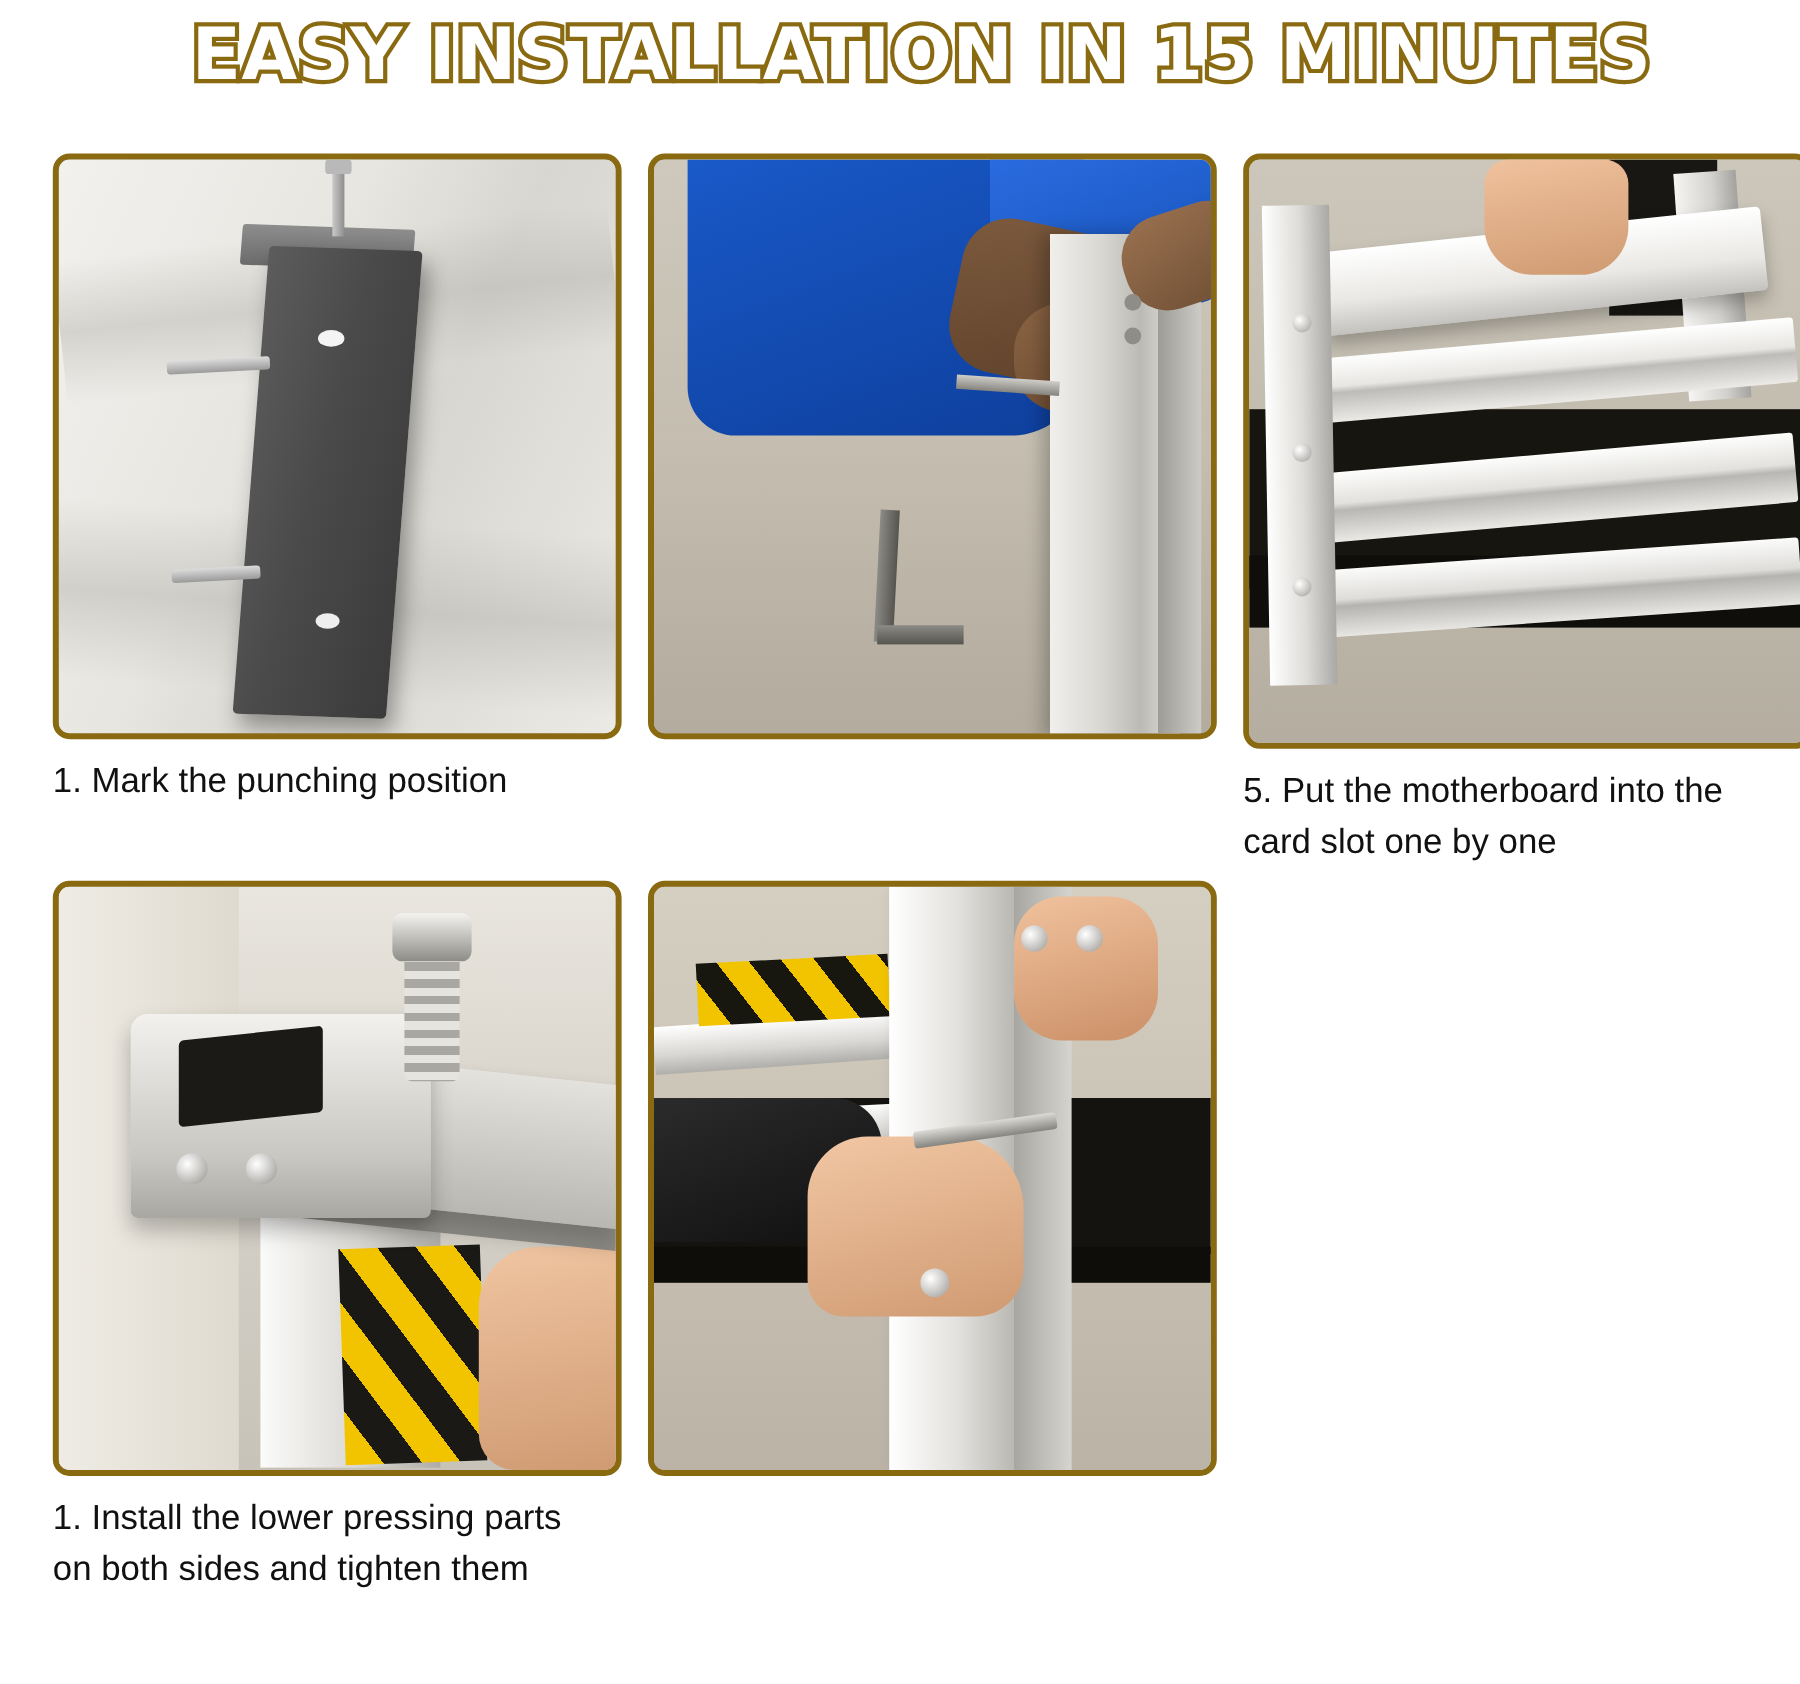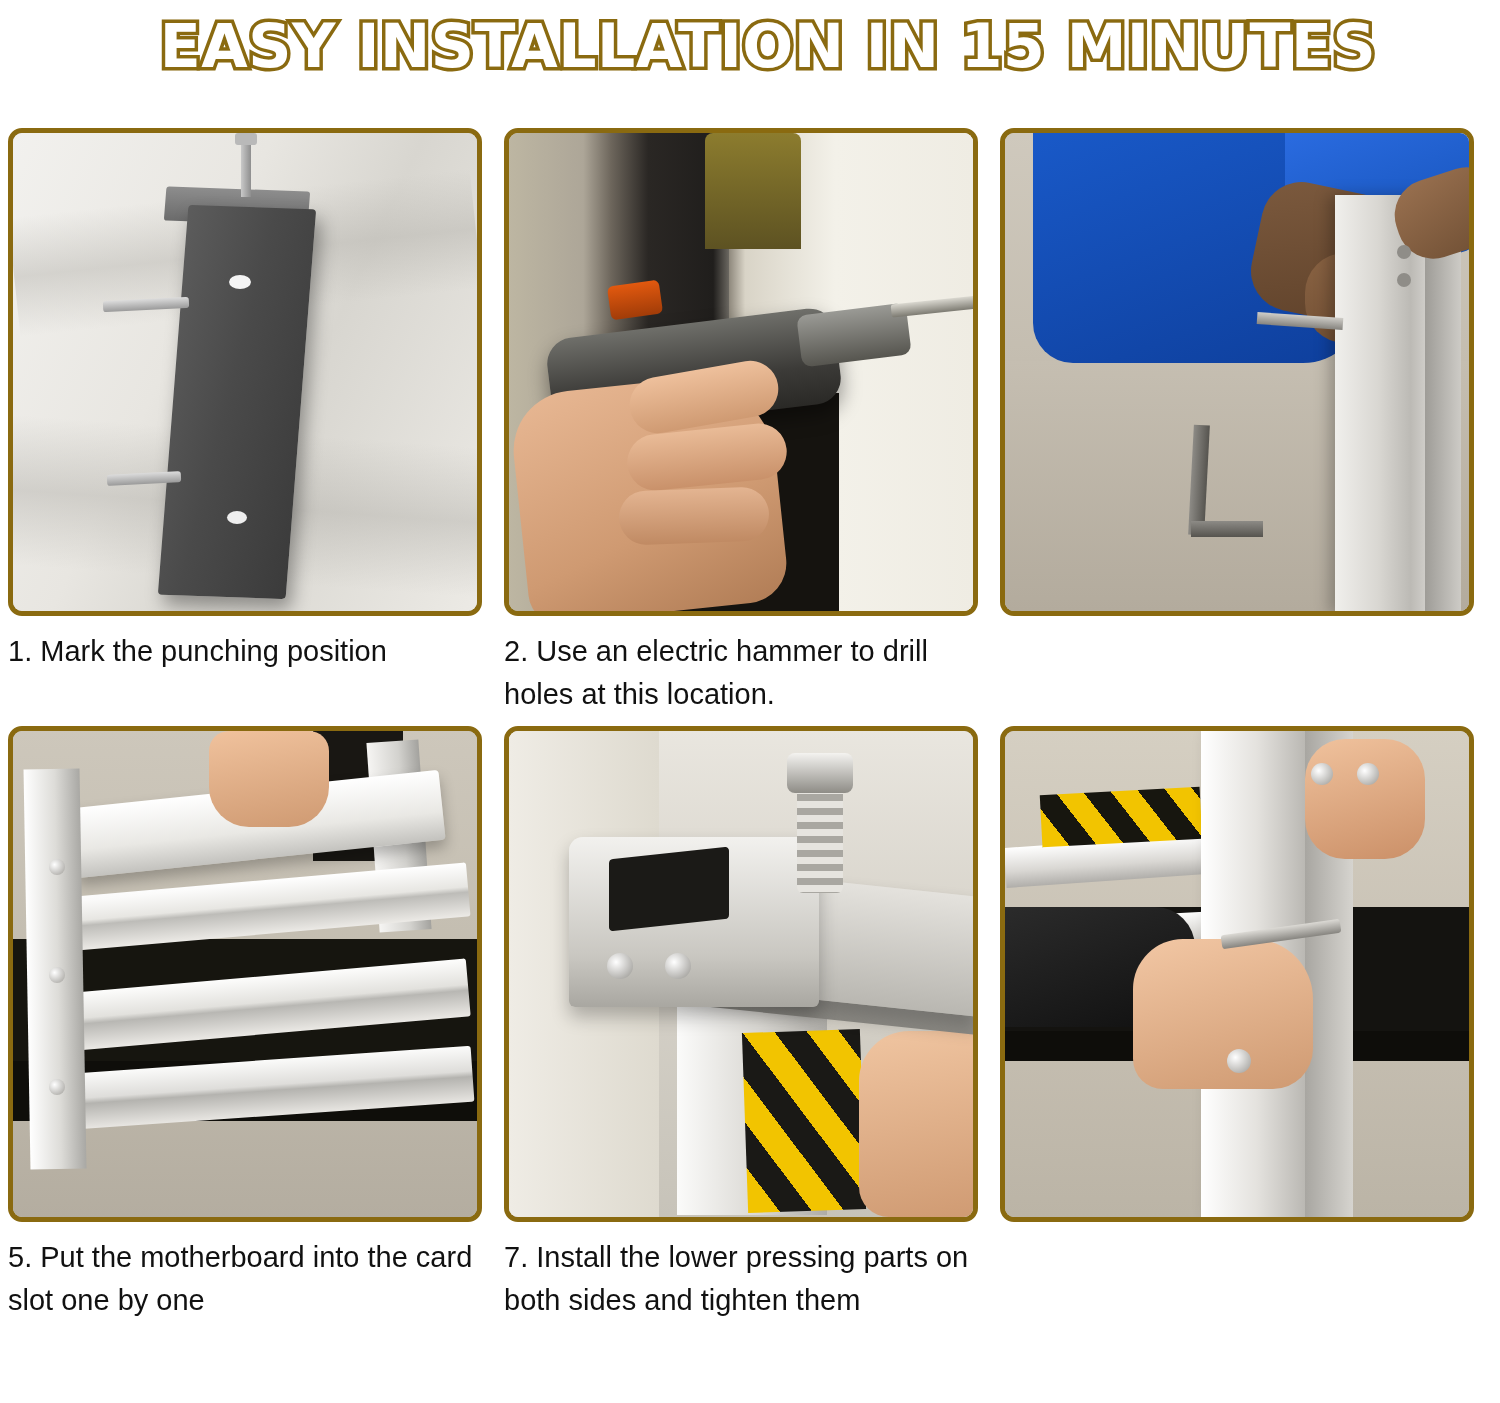--- a/index.html
+++ b/index.html
@@ -52,20 +52,21 @@
     width: 1484px;
     display: grid;
     grid-template-columns: 492px 492px 492px;
     grid-template-rows: auto auto;
     column-gap: 4px;
     row-gap: 10px;
   }
   .cell {
     display: flex;
     flex-direction: column;
+    margin-left: 36px;
   }
   .photo {
     position: relative;
     width: 474px;
     height: 488px;
     border: 5px solid #8a6a10;
     border-radius: 14px;
     overflow: hidden;
     background: #cfcfcf;
     box-sizing: border-box;
@@ -247,38 +248,20 @@
         <div class="layer s1-rod"></div>
         <div class="layer s1-rodcap"></div>
         <div class="layer s1-bolt1"></div>
         <div class="layer s1-bolt2"></div>
         <div class="layer s1-hole1"></div>
         <div class="layer s1-hole2"></div>
       </div>
       <div class="caption">1. Mark the punching position</div>
     </div>
 
-    <div class="cell">
-      <div class="photo">
-        <div class="layer s2-bg"></div>
-        <div class="layer s2-wall"></div>
-        <div class="layer s2-wall-edge"></div>
-        <div class="layer s2-topobj"></div>
-        <div class="layer s2-dark"></div>
-        <div class="layer s2-drillbody"></div>
-        <div class="layer s2-trigger"></div>
-        <div class="layer s2-drillnose"></div>
-        <div class="layer s2-bit"></div>
-        <div class="layer s2-hand"></div>
-        <div class="layer s2-finger1"></div>
-        <div class="layer s2-finger2"></div>
-        <div class="layer s2-finger3"></div>
-      </div>
-      <div class="caption">2. Use an electric hammer to drill holes at this location.</div>
-    </div>
 
     <div class="cell">
       <div class="photo">
         <div class="layer s3-bg"></div>
         <div class="layer s3-floor"></div>
         <div class="layer s3-blue"></div>
         <div class="layer s3-blue2"></div>
         <div class="layer s3-arm"></div>
         <div class="layer s3-hand1"></div>
         <div class="layer s3-column"></div>
@@ -322,21 +305,21 @@
         <div class="layer s5-hand"></div>
         <div class="layer s5-plate2"></div>
         <div class="layer s5-plate"></div>
         <div class="layer s5-bracket"></div>
         <div class="layer s5-bracket-face"></div>
         <div class="layer s5-bolt"></div>
         <div class="layer s5-bolt-head"></div>
         <div class="layer s5-screwA"></div>
         <div class="layer s5-screwB"></div>
       </div>
-      <div class="caption">7. Install the lower pressing parts on both sides and tighten them</div>
+      <div class="caption">1. Install the lower pressing parts on both sides and tighten them</div>
     </div>
 
     <div class="cell">
       <div class="photo tall">
         <div class="layer s6-bg"></div>
         <div class="layer s6-darkband"></div>
         <div class="layer s6-floorline"></div>
         <div class="layer s6-rightfloor"></div>
         <div class="layer s6-rail1"></div>
         <div class="layer s6-rail2"></div>

